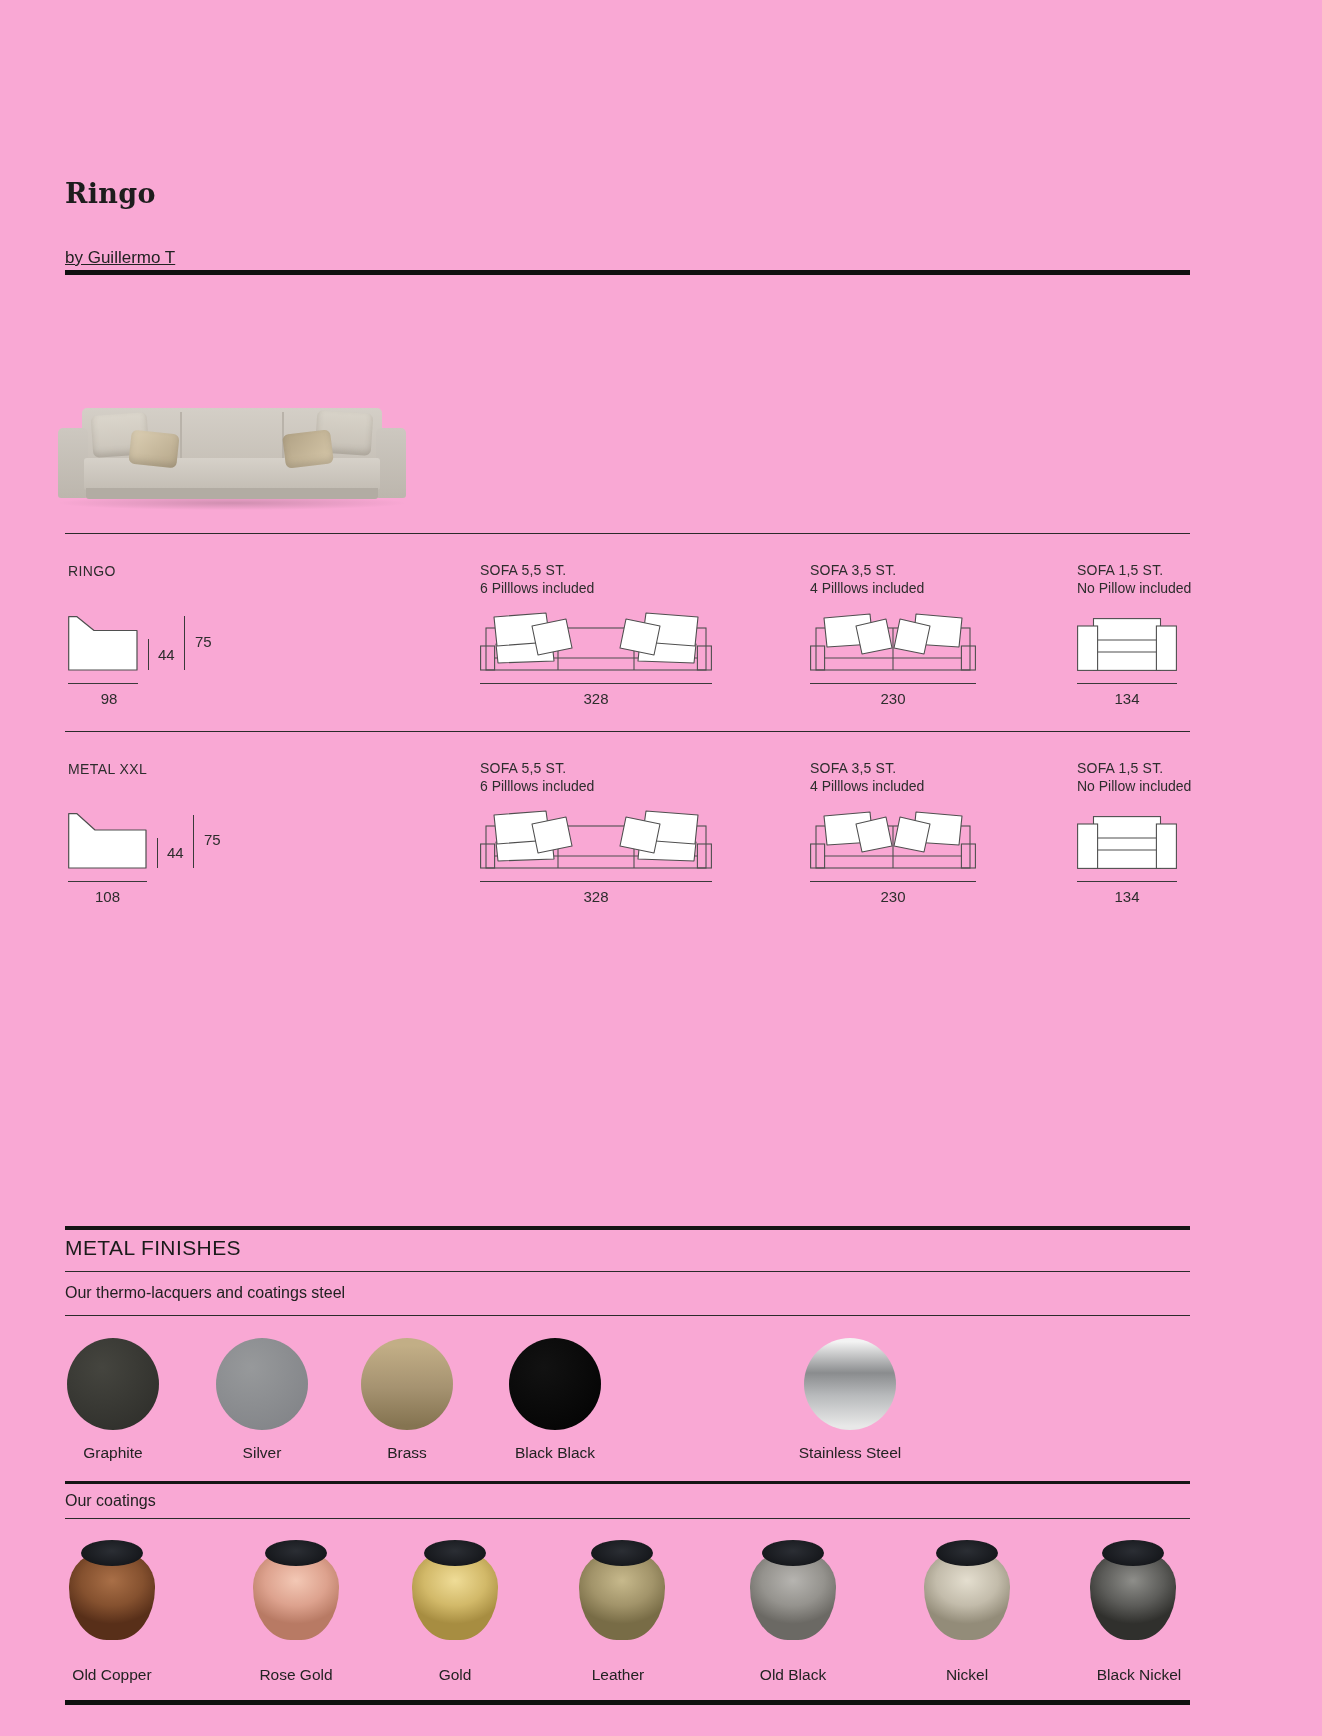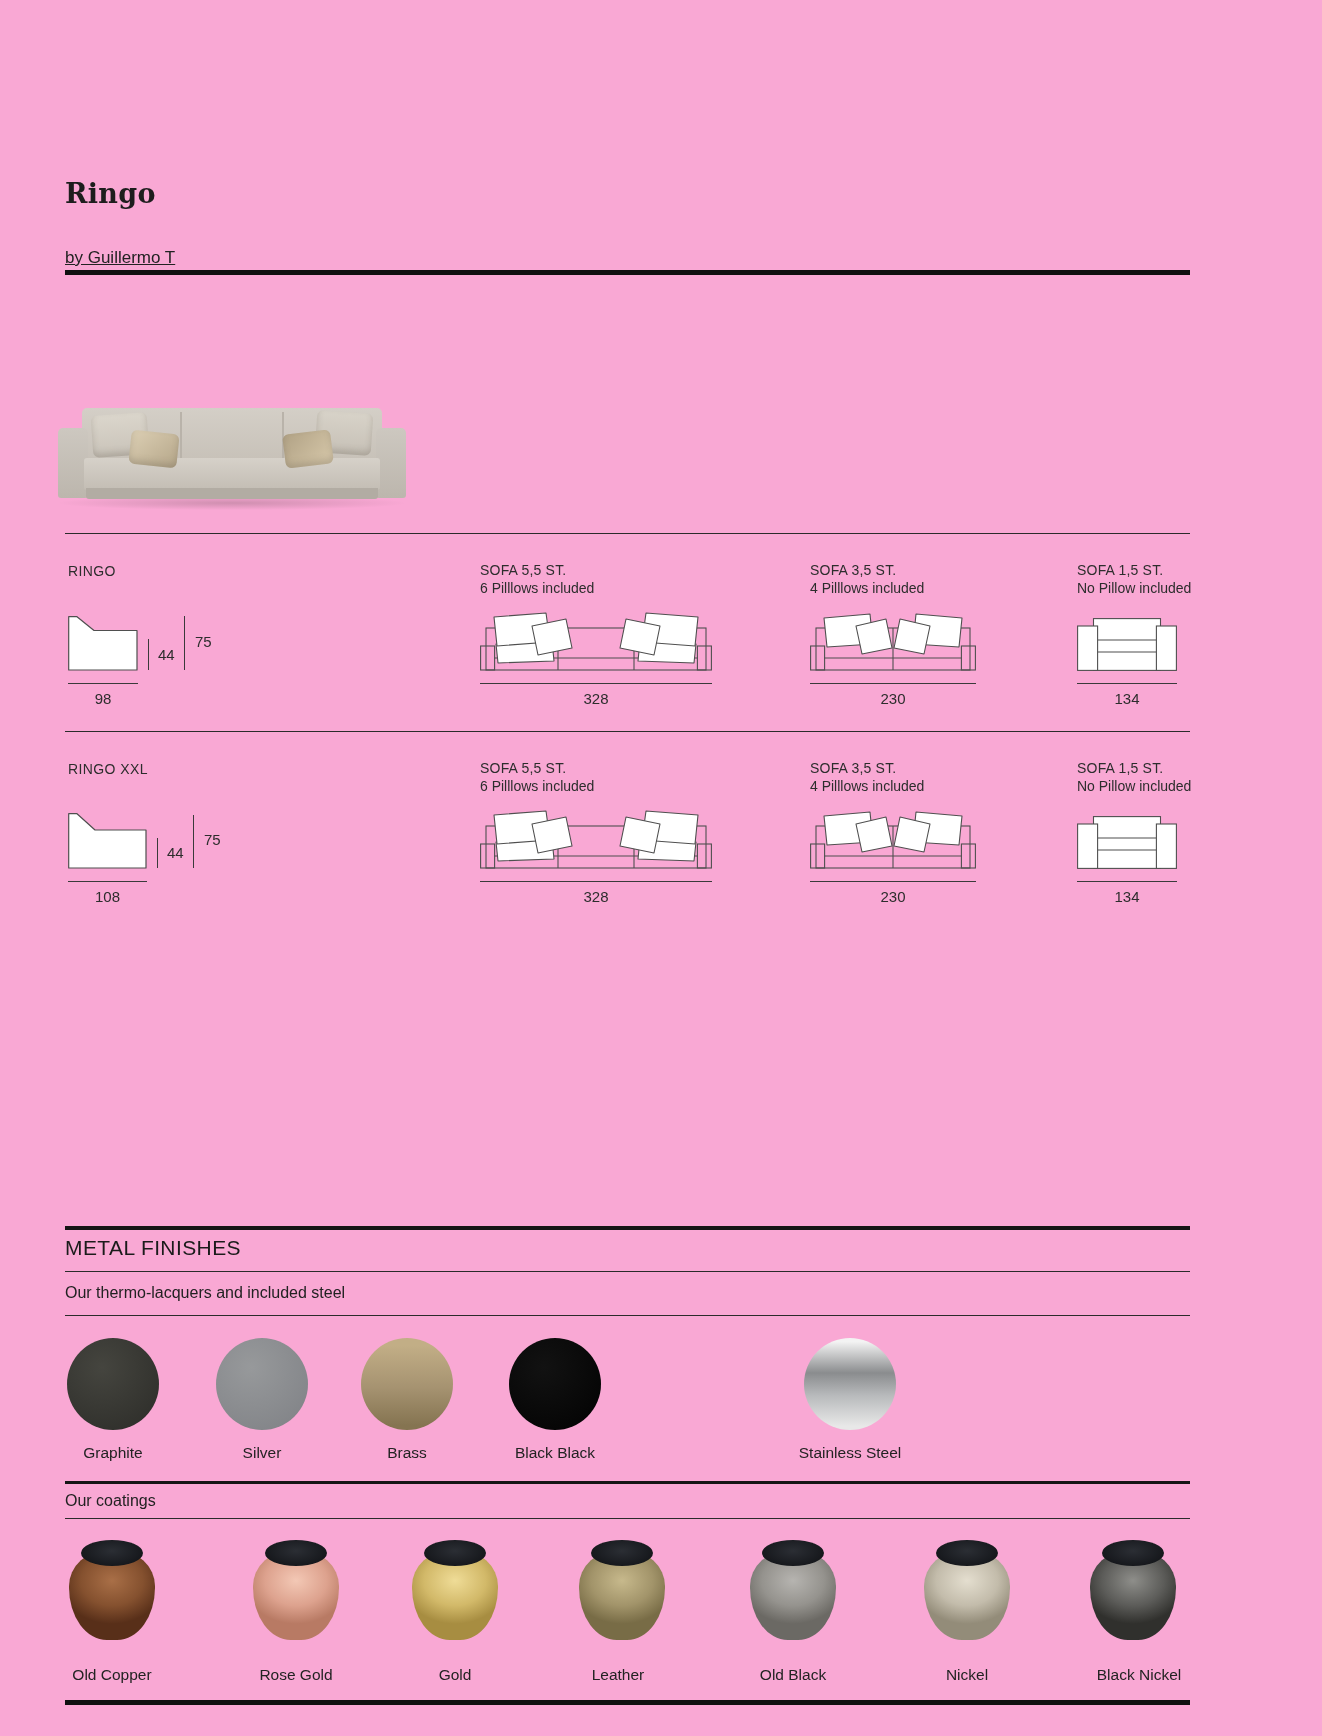--- a/index.html
+++ b/index.html
@@ -79,21 +79,21 @@
   <div class="spec-row" style="top:533px">
     <div class="top-rule"></div>
     <div class="row-label">RINGO</div>
 
     <div class="drawing" style="left:3px;top:83px">
       <svg width="70" height="55" viewBox="0 0 70 55">
         <path d="M0.7,54 L0.7,0.7 L9,0.7 L26,14.5 L69,14.5 L69,54 Z" fill="#fff" stroke="#4f4f4f" stroke-width="1.2" stroke-linejoin="round"></path>
       </svg>
     </div>
     <div class="dim-line" style="left:3px;width:70px"></div>
-    <div class="dim-label" style="left:3px;width:70px">98</div>
+    <div class="dim-label" style="left:9px;width:70px">98</div>
     <div class="tick" style="left:83px;top:106px;height:31px"></div>
     <div class="tick-label" style="left:93px;top:113px">44</div>
     <div class="tick" style="left:119px;top:83px;height:54px"></div>
     <div class="tick-label" style="left:130px;top:100px">75</div>
 
     <div class="variant" style="left:415px">
       <div class="v-title">SOFA 5,5 ST.</div>
       <div class="v-sub">6 Pilllows included</div>
       <div class="drawing" style="left:0;top:79px">
         <svg width="232" height="59" viewBox="0 0 232 59">
@@ -157,21 +157,21 @@
           </g>
         </svg>
       </div>
       <div class="dim-line" style="left:0;width:100px"></div>
       <div class="dim-label" style="left:0;width:100px">134</div>
     </div>
   </div>
 
   <div class="spec-row" style="top:731px">
     <div class="top-rule"></div>
-    <div class="row-label">RINGO XXL</div>
+    <div class="row-label">METAL XXL</div>
 
     <div class="drawing" style="left:3px;top:82px">
       <svg width="79" height="56" viewBox="0 0 79 56">
         <path d="M0.7,55 L0.7,0.7 L9,0.7 L27,17 L78,17 L78,55 Z" fill="#fff" stroke="#4f4f4f" stroke-width="1.2" stroke-linejoin="round"></path>
       </svg>
     </div>
     <div class="dim-line" style="left:3px;width:79px"></div>
     <div class="dim-label" style="left:3px;width:79px">108</div>
     <div class="tick" style="left:92px;top:107px;height:30px"></div>
     <div class="tick-label" style="left:102px;top:113px">44</div>
@@ -244,21 +244,21 @@
         </svg>
       </div>
       <div class="dim-line" style="left:0;width:100px"></div>
       <div class="dim-label" style="left:0;width:100px">134</div>
     </div>
   </div>
 
   <div class="rule-med" style="top:1226px;height:4px"></div>
   <div class="section-heading">METAL FINISHES</div>
   <div class="rule-thin" style="top:1271px"></div>
-  <div class="section-sub">Our thermo-lacquers and included steel</div>
+  <div class="section-sub">Our thermo-lacquers and coatings steel</div>
   <div class="rule-thin" style="top:1315px"></div>
 
   <div class="swatch" style="left: 67px; background: radial-gradient(circle at 38% 32%, rgb(69, 69, 63), rgb(47, 47, 43) 85%);"></div>
   <div class="swatch" style="left: 216px; background: radial-gradient(circle at 38% 32%, rgb(151, 153, 155), rgb(130, 132, 136) 85%);"></div>
   <div class="swatch" style="left: 361px; background: linear-gradient(rgb(194, 174, 134) 8%, rgb(165, 146, 112) 55%, rgb(133, 116, 81) 95%);"></div>
   <div class="swatch" style="left: 509px; background: radial-gradient(circle at 38% 32%, rgb(18, 18, 18), rgb(4, 4, 4) 85%);"></div>
   <div class="swatch" style="left: 804px; background: linear-gradient(rgb(243, 243, 243) 4%, rgb(138, 140, 142) 38%, rgb(183, 185, 187) 62%, rgb(232, 232, 232) 96%);"></div>
 
   <div class="swatch-label" style="left:33px">Graphite</div>
   <div class="swatch-label" style="left:182px">Silver</div>

